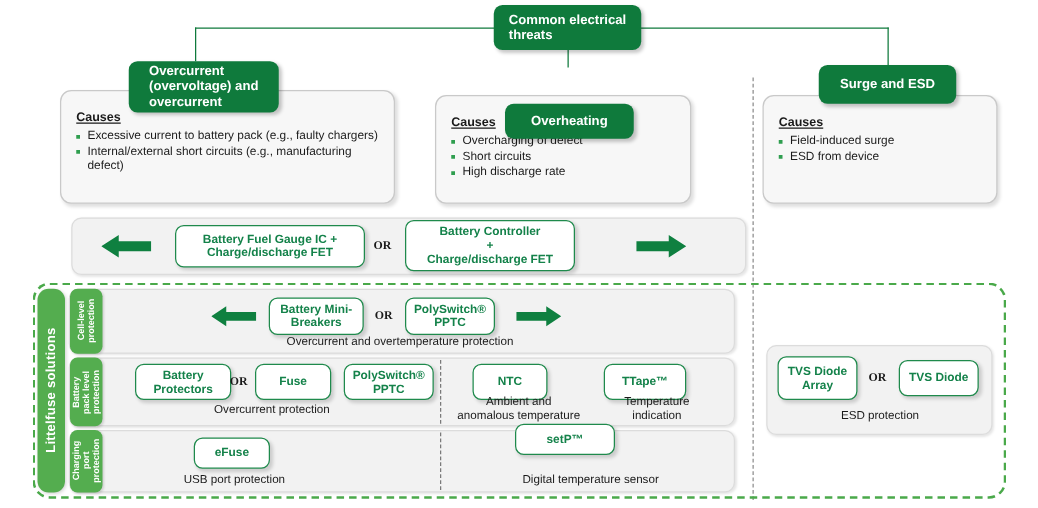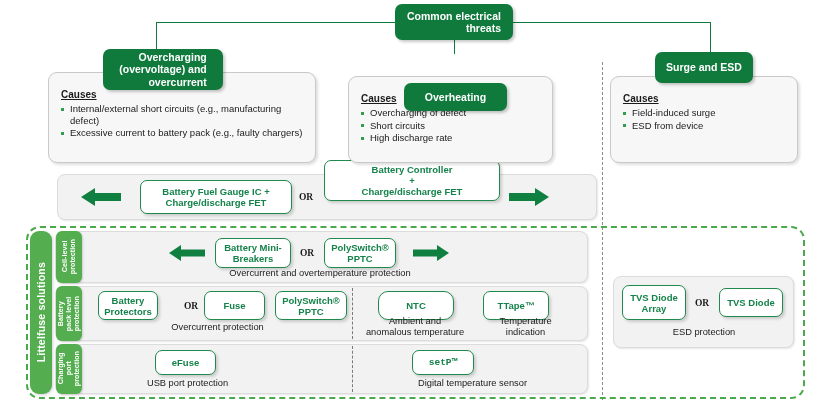--- a/index.html
+++ b/index.html
@@ -7,21 +7,21 @@
     width:830px;height:406px;position:relative;overflow:hidden;
     font-family:"Liberation Sans","DejaVu Sans",sans-serif;
     color:#2b2b2b;
   }
   .abs{position:absolute;box-sizing:border-box;}
 
   
   .threat{
     background:#0f7a3c;color:#ffffff;border-radius:7px;
     font-weight:bold;font-size:10.5px;line-height:12.5px;
-    display:flex;align-items:center;justify-content:center;text-align:right;
+    display:flex;align-items:center;justify-content:center;text-align:left;
     box-shadow:2px 2px 3px rgba(0,0,0,.22);
     z-index:6;padding:2px 4px;
   }
 
   
   .causebox{
     background:#f7f7f7;border:1px solid #c9c9c9;border-radius:9px;
     box-shadow:2px 2px 3px rgba(0,0,0,.13);
     z-index:2;padding:16px 8px 6px 12px;
   }
@@ -99,66 +99,66 @@
 <div class="abs ln ln-v" style="left:156px;top:22px;height:27px;"></div>
 <div class="abs ln ln-v" style="left:454px;top:22px;height:5px;"></div>
 <div class="abs ln ln-v" style="left:710px;top:22px;height:30px;"></div>
 
 <div class="abs threat" style="left:395px;top:4px;width:118px;height:36px;white-space:pre-line;">Common electrical
 threats</div>
 
 <div class="abs causebox" style="left:48px;top:72px;width:268px;height:91px;">
   <div class="causes-title">Causes</div>
   <ul class="causes-list">
+    <li>Excessive current to battery pack (e.g., faulty chargers)</li>
     <li>Internal/external short circuits (e.g., manufacturing defect)</li>
-    <li>Excessive current to battery pack (e.g., faulty chargers)</li>
   </ul>
 </div>
 
 <div class="abs causebox" style="left:348px;top:76px;width:205px;height:87px;">
   <div class="causes-title">Causes</div>
   <ul class="causes-list">
     <li>Overcharging of defect</li>
     <li>Short circuits</li>
     <li>High discharge rate</li>
   </ul>
 </div>
 
 <div class="abs causebox" style="left:610px;top:76px;width:188px;height:87px;">
   <div class="causes-title">Causes</div>
   <ul class="causes-list">
     <li>Field-induced surge</li>
     <li>ESD from device</li>
   </ul>
 </div>
 
-<div class="abs threat" style="left:103px;top:49px;width:120px;height:41px;white-space:pre-line;">Overcharging
+<div class="abs threat" style="left:103px;top:49px;width:120px;height:41px;white-space:pre-line;">Overcurrent
 (overvoltage) and
 overcurrent</div>
 
 <div class="abs threat" style="left:404px;top:55px;width:103px;height:28px;white-space:pre-line;margin-top:28px;">Overheating</div>
 
-<div class="abs threat" style="left:655px;top:52px;width:98px;height:31px;white-space:pre-line;">Surge and ESD</div>
+<div class="abs threat" style="left:655px;top:52px;width:110px;height:31px;white-space:pre-line;">Surge and ESD</div>
 
 <div class="abs vdash-grey" style="left:602px;top:62px;height:338px;width:0;"></div>
 
 <div class="abs panel" style="left:57px;top:174px;width:540px;height:46px;"></div>
 
 <div class="abs arrow" style="left:80px;top:186px;width:42px;height:22px;">
   <svg width="40" height="20" viewBox="0 0 40 20" aria-hidden="true">
     <polygon points="0,10 14,1 14,6 40,6 40,14 14,14 14,19" fill="#0f8040"></polygon>
   </svg>
 </div>
 
 <div class="abs chip" style="left:140px;top:180px;width:152px;height:34px;white-space:pre-line;">Battery Fuel Gauge IC +
 Charge/discharge FET</div>
 
 <div class="abs or" style="left:295px;top:189px;width:22px;height:16px;">OR</div>
 
-<div class="abs chip" style="left:324px;top:160px;width:176px;height:41px;white-space:pre-line;">Battery Controller
+<div class="abs chip" style="left:324px;top:176px;width:136px;height:41px;white-space:pre-line;">Battery Controller
 +
 Charge/discharge FET</div>
 
 <div class="abs arrow" style="left:508px;top:186px;width:42px;height:22px;">
   <svg width="40" height="20" viewBox="0 0 40 20" aria-hidden="true">
     <polygon points="40,10 26,1 26,6 0,6 0,14 26,14 26,19" fill="#0f8040"></polygon>
   </svg>
 </div>
 
 <div class="abs lf-frame" style="left:26px;top:226px;width:779px;height:173px;"></div>
@@ -199,31 +199,31 @@
 <div class="abs panel" style="left:55px;top:286px;width:533px;height:55px;"></div>
 
 <div class="abs rowtag" style="left:56px;top:286px;width:26px;height:55px;">
   <span class="vtxt">Battery
 pack level
 protection</span>
 </div>
 
 <div class="abs vdash-dark" style="left:352px;top:288px;height:51px;width:0;"></div>
 
-<div class="abs chip" style="left:98px;top:291px;width:60px;height:29px;white-space:pre-line;">Battery
+<div class="abs chip" style="left:108px;top:291px;width:77px;height:29px;white-space:pre-line;">Battery
 Protectors</div>
 
 <div class="abs or" style="left:180px;top:298px;width:22px;height:16px;">OR</div>
 
 <div class="abs chip" style="left:204px;top:291px;width:61px;height:29px;white-space:pre-line;">Fuse</div>
 
 <div class="abs chip" style="left:275px;top:291px;width:72px;height:29px;white-space:pre-line;">PolySwitch®
 PPTC</div>
 
-<div class="abs chip" style="left:378px;top:291px;width:76px;height:29px;white-space:pre-line;border-radius:10px;">NTC</div>
+<div class="abs chip" style="left:378px;top:291px;width:60px;height:29px;white-space:pre-line;">NTC</div>
 
 <div class="abs chip" style="left:483px;top:291px;width:66px;height:29px;white-space:pre-line;">TTape™</div>
 
 <div class="abs caption" style="left:95px;top:322px;width:245px;">Overcurrent protection</div>
 
 <div class="abs caption" style="left:360px;top:316px;width:110px;white-space:pre-line;">Ambient and
 anomalous temperature</div>
 
 <div class="abs caption" style="left:478px;top:316px;width:95px;white-space:pre-line;">Temperature
 indication</div>
@@ -233,21 +233,21 @@
 <div class="abs rowtag" style="left:56px;top:344px;width:26px;height:50px;">
   <span class="vtxt">Charging
 port
 protection</span>
 </div>
 
 <div class="abs vdash-dark" style="left:352px;top:346px;height:46px;width:0;"></div>
 
 <div class="abs chip" style="left:155px;top:350px;width:61px;height:25px;white-space:pre-line;">eFuse</div>
 
-<div class="abs chip" style="left:412px;top:350px;width:62px;height:25px;white-space:pre-line;font-family:Liberation Mono, monospace;">setP™</div>
+<div class="abs chip" style="left:412px;top:339px;width:80px;height:25px;white-space:pre-line;">setP™</div>
 
 <div class="abs caption" style="left:95px;top:378px;width:185px;">USB port protection</div>
 
 <div class="abs caption" style="left:360px;top:378px;width:225px;">Digital temperature sensor</div>
 
 <div class="abs panel" style="left:613px;top:276px;width:181px;height:72px;"></div>
 
 <div class="abs chip" style="left:622px;top:285px;width:64px;height:35px;white-space:pre-line;">TVS Diode
 Array</div>
 

